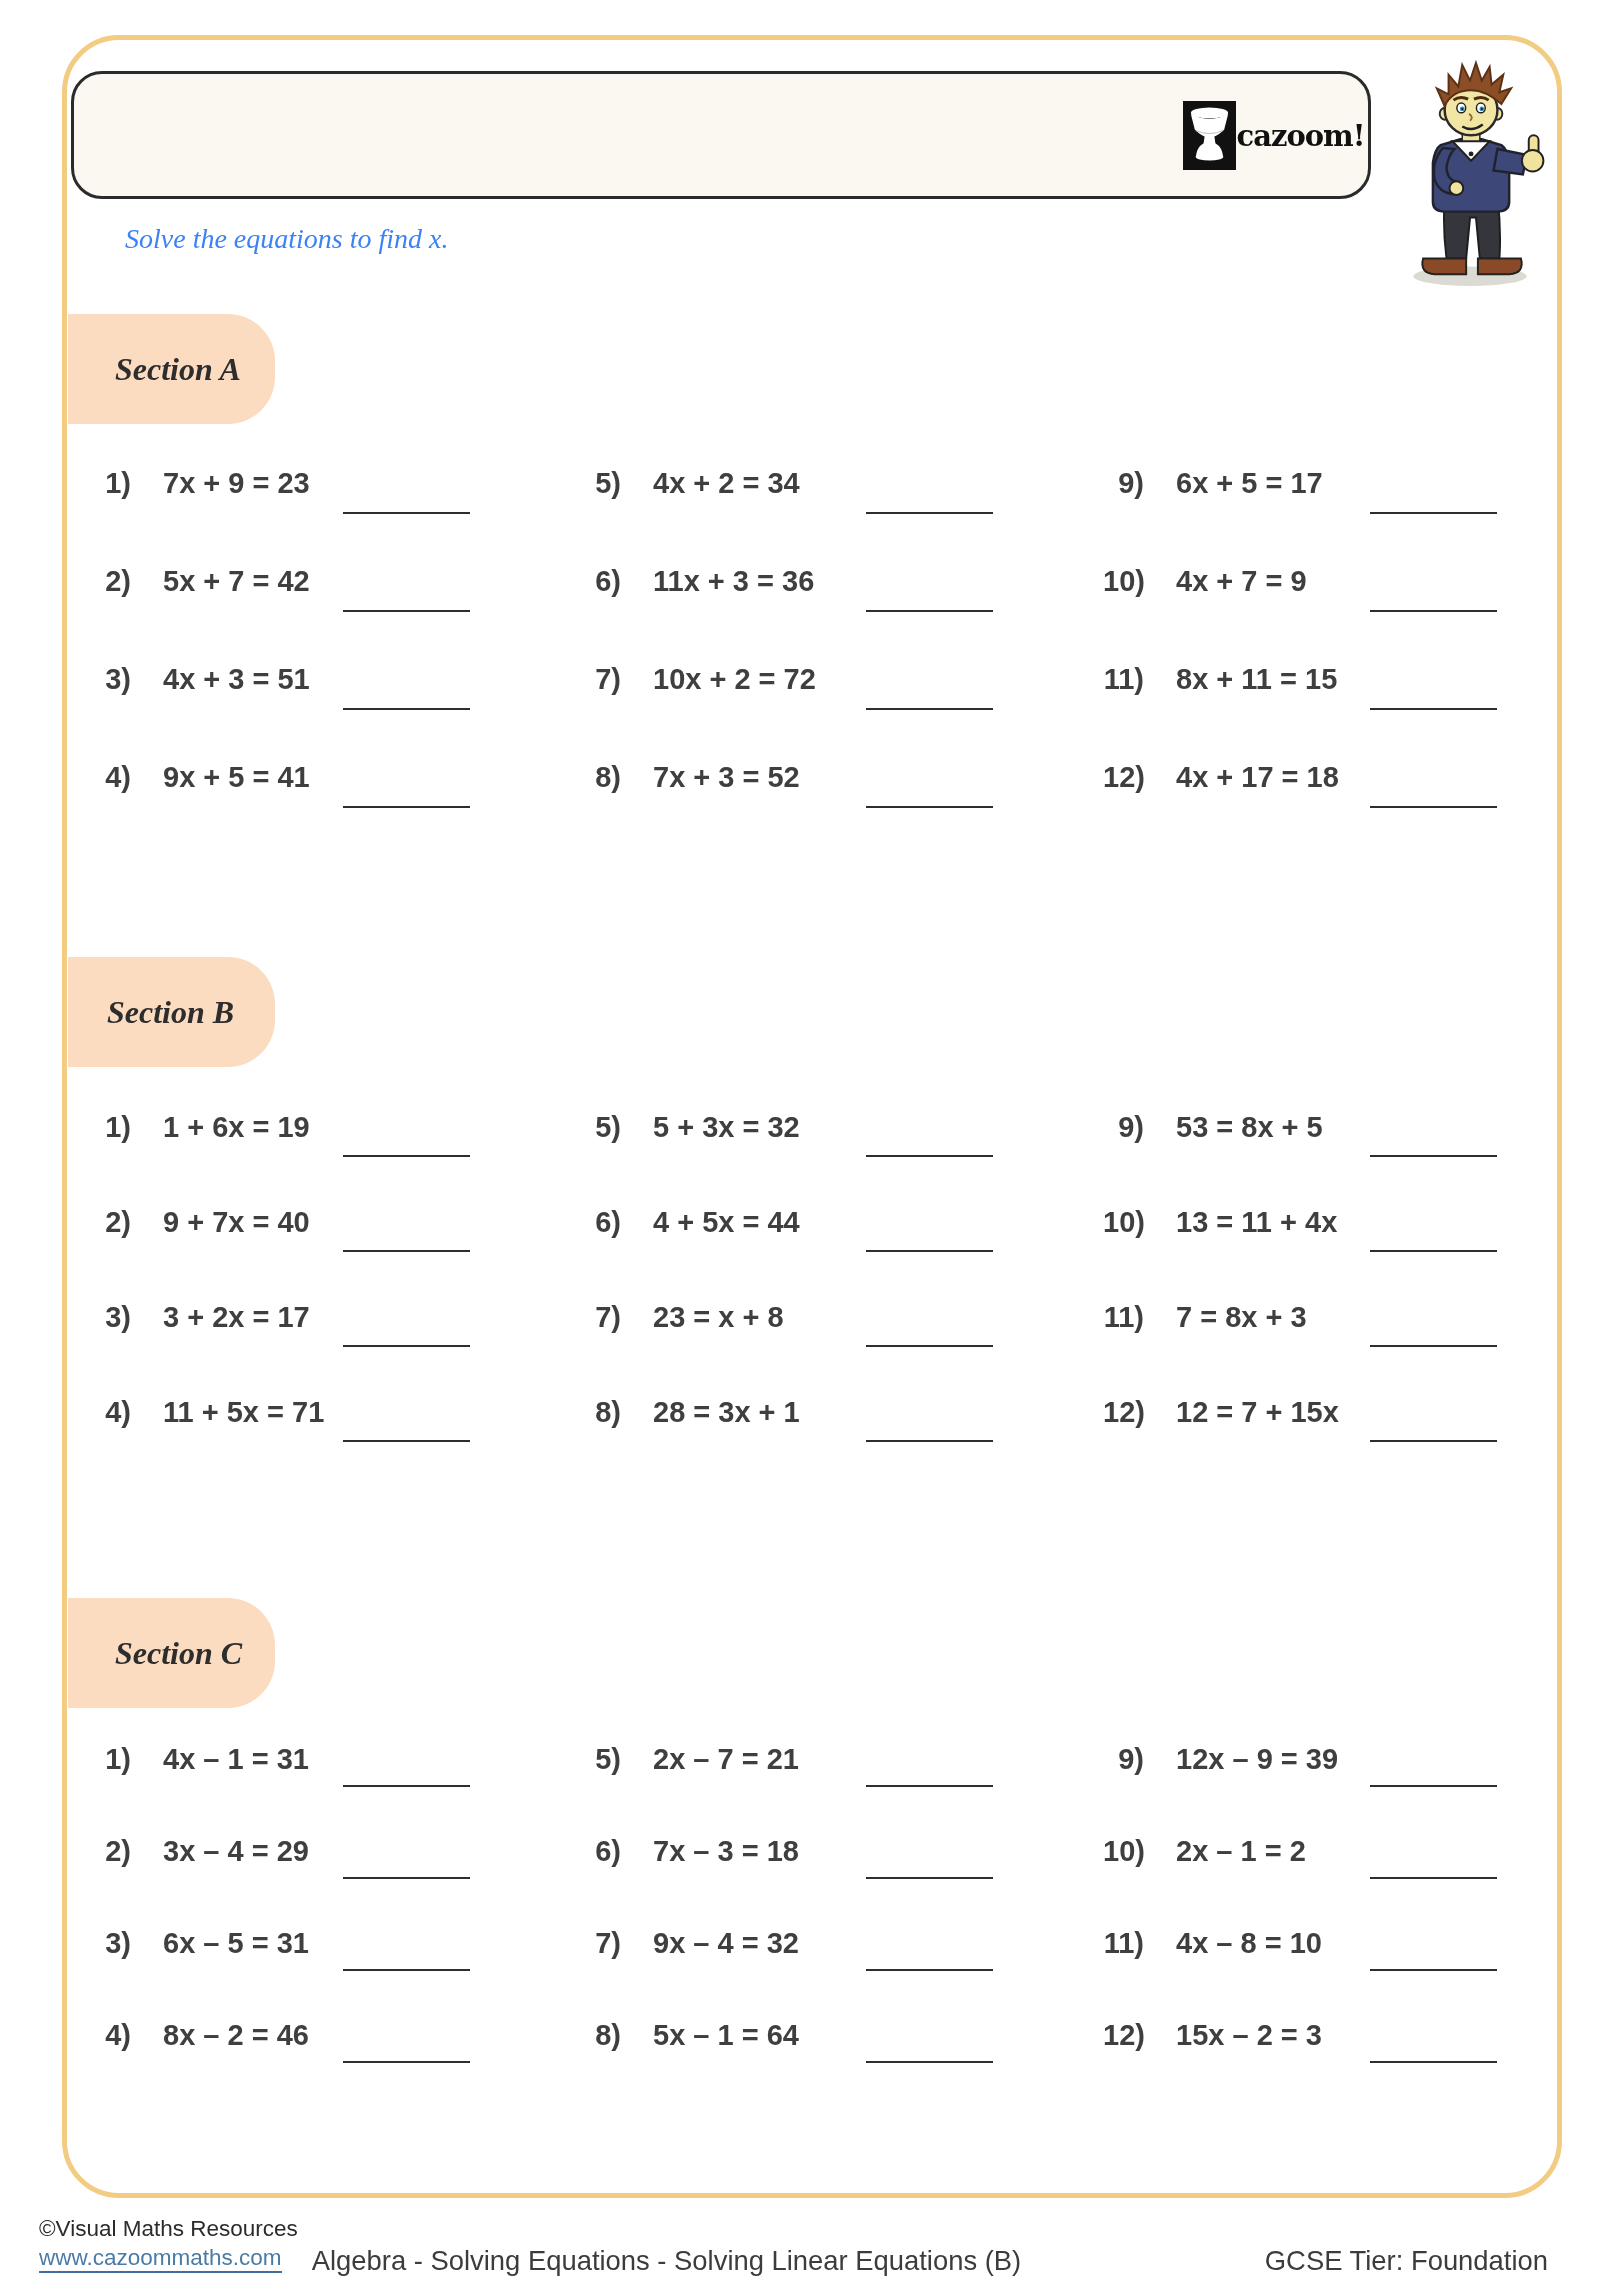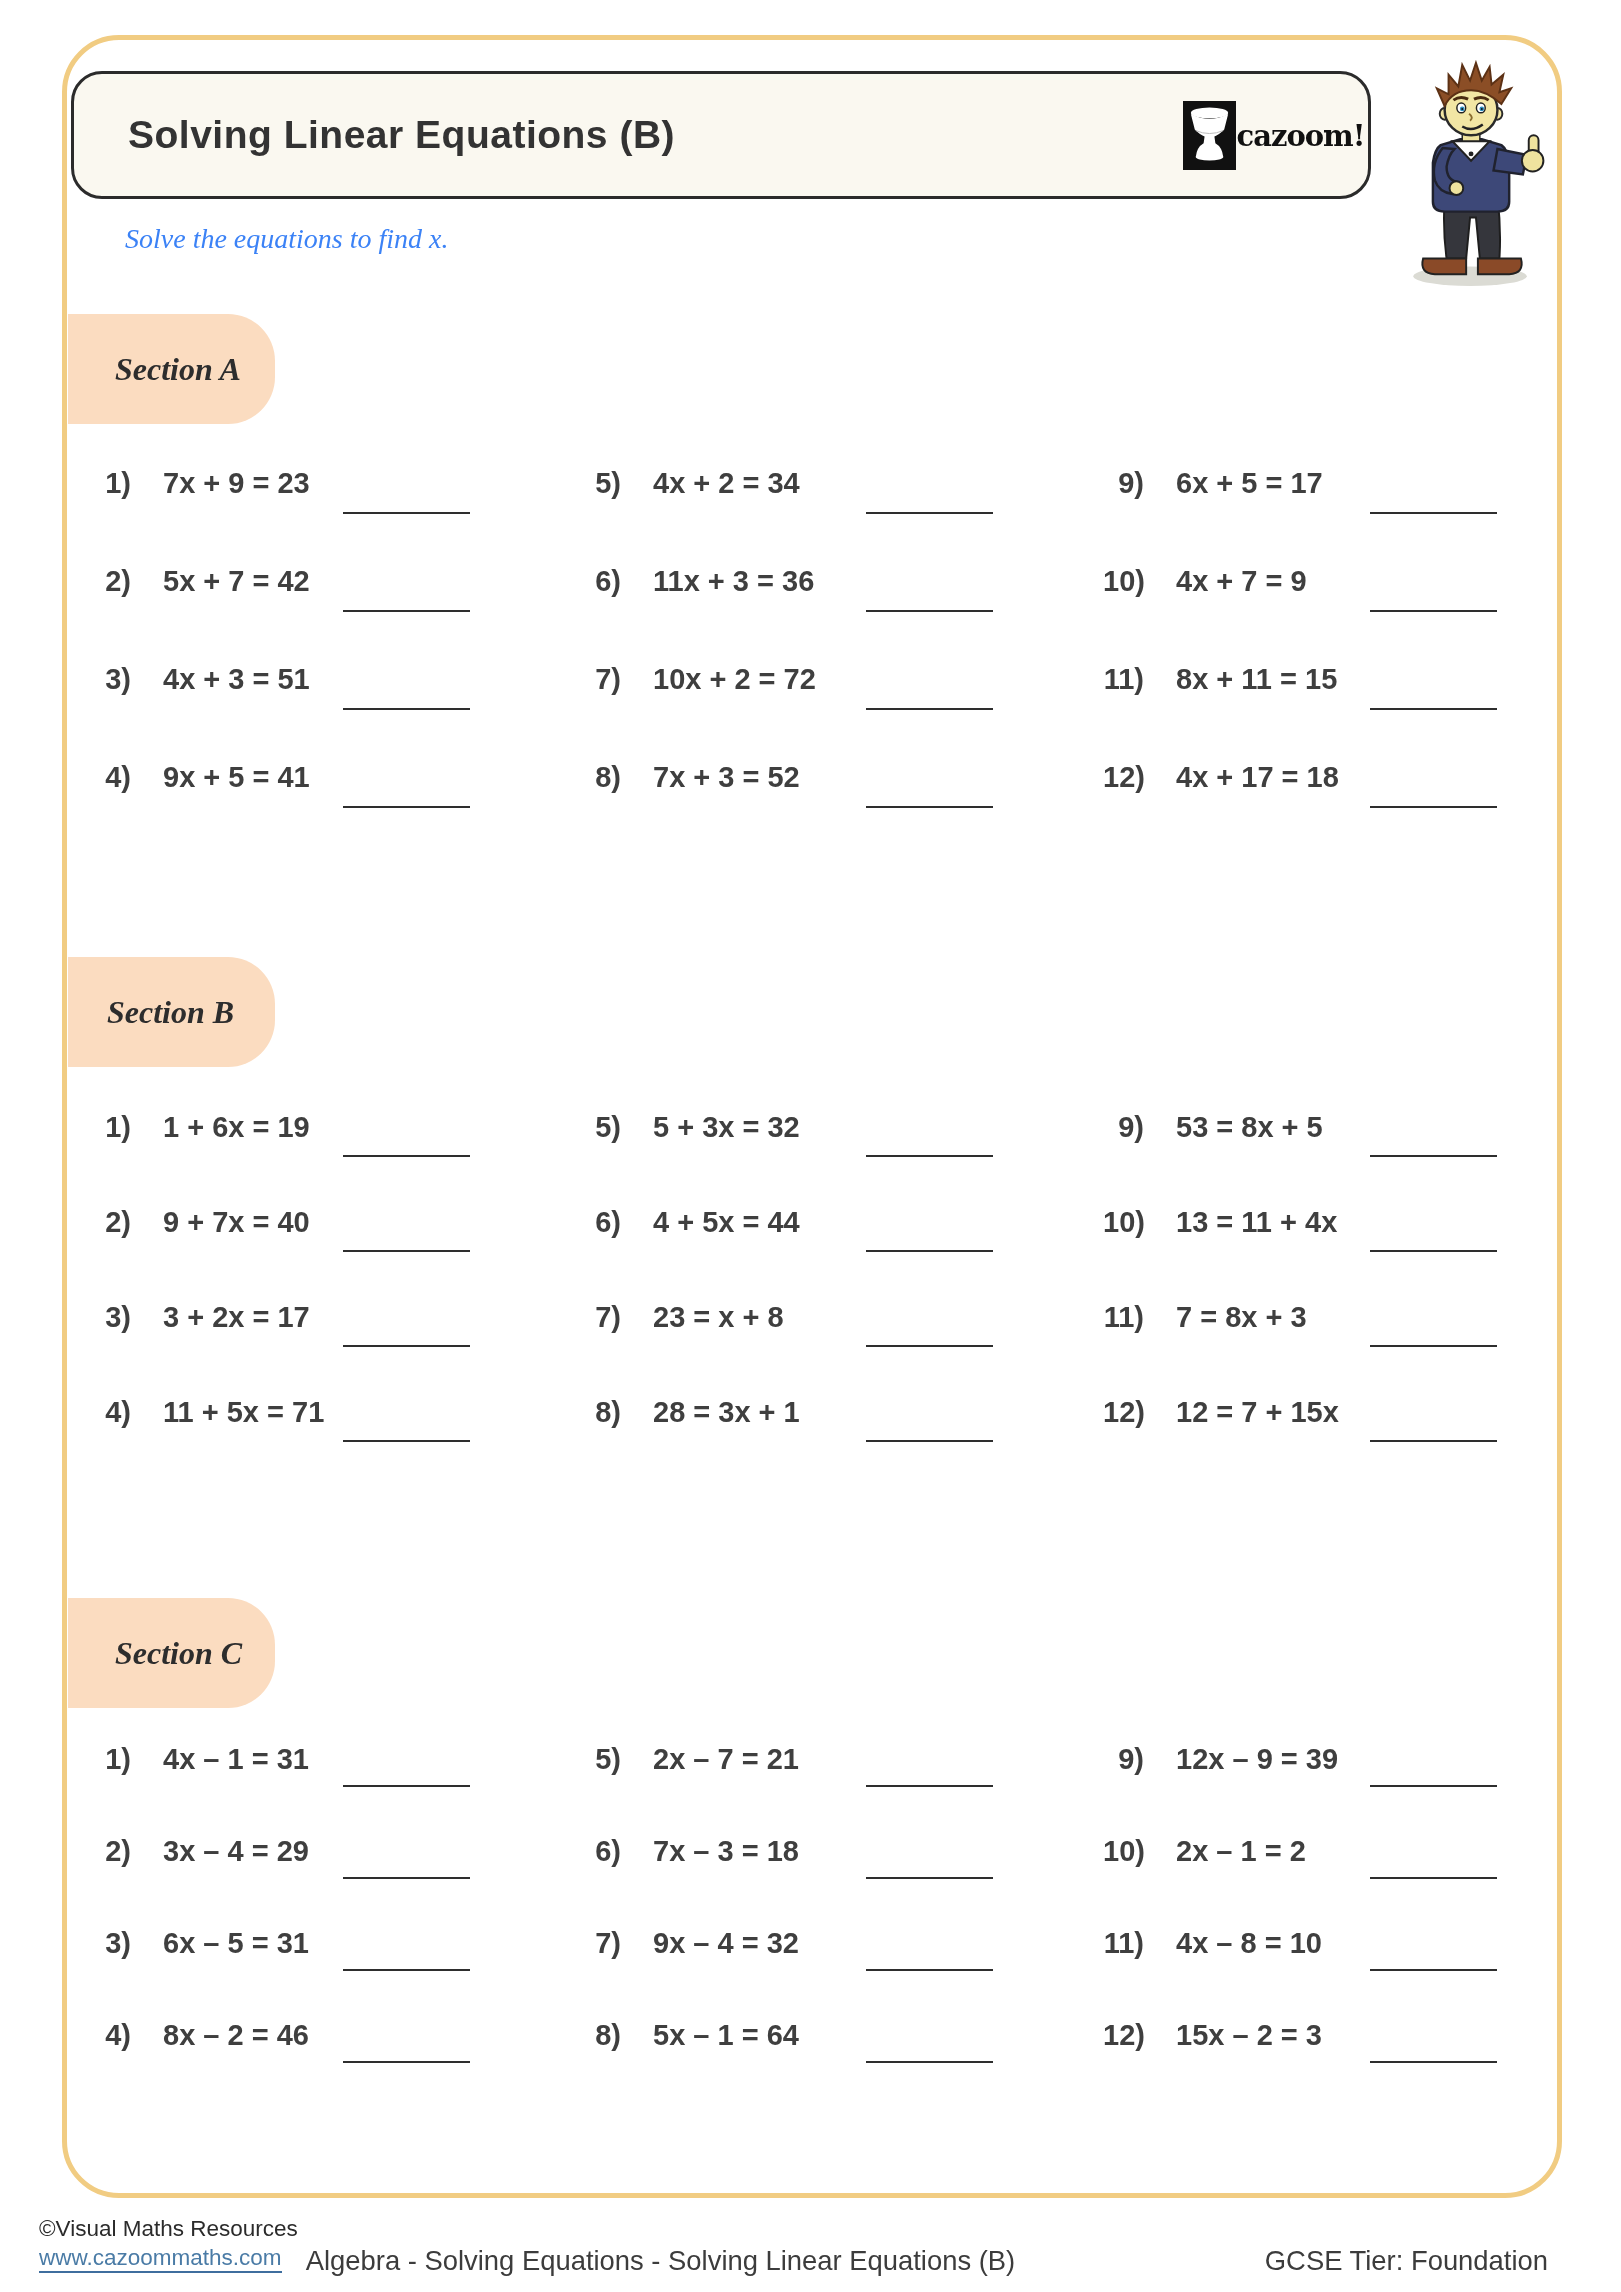--- a/index.html
+++ b/index.html
@@ -71,36 +71,35 @@
   .line{
     position:absolute;right:0;bottom:17.6px;width:127px;border-bottom:2.9px solid var(--line);
   }
   .footer-left{position:absolute;left:39px;top:2215px;line-height:1.25;}
   .copyright{font-size:22.5px;color:#2B2B2B;}
   .website{
     font-size:22.5px;color:var(--link);text-decoration:none;border-bottom:2.9px solid #3F6E9E;
     display:inline-block;line-height:1.1;margin-top:2.9px;
   }
   .footer-center{
-    position:absolute;left:239px;top:2245px;width:843px;text-align:center;
+    position:absolute;left:245px;top:2245px;width:843px;text-align:center;
     font-size:27.4px;color:var(--footer_text);
   }
   .footer-right{
     position:absolute;left:1078px;top:2245px;width:470px;text-align:right;
     font-size:27.4px;color:var(--footer_text);
   }
 </style>
 </head>
 <body>
 
 <div class="page">
   <div class="frame"></div>
 
   <div class="title-box">
-    <h1 class="title">Solving Linear Equations (B)</h1>
     <div class="logo">
       <div class="drum-box">
         <svg width="53" height="59" viewBox="0 0 54 60" aria-hidden="true">
           <ellipse cx="27" cy="7" rx="19" ry="5.5" fill="#fff"></ellipse>
           <path d="M8 8 L12 24 Q18 30 22 31 L21 38 Q14 42 13 52 L41 52 Q40 42 33 38 L32 31 Q36 30 42 24 L46 8 Q36 13 27 13 Q18 13 8 8 Z" fill="#fff"></path>
           <ellipse cx="27" cy="52" rx="14" ry="3.5" fill="#fff"></ellipse>
           <path d="M13 25 Q27 31 41 25" stroke="#bbb" stroke-width="1" fill="none"></path>
         </svg>
       </div>
       <span class="logo-text">cazoom!</span>

